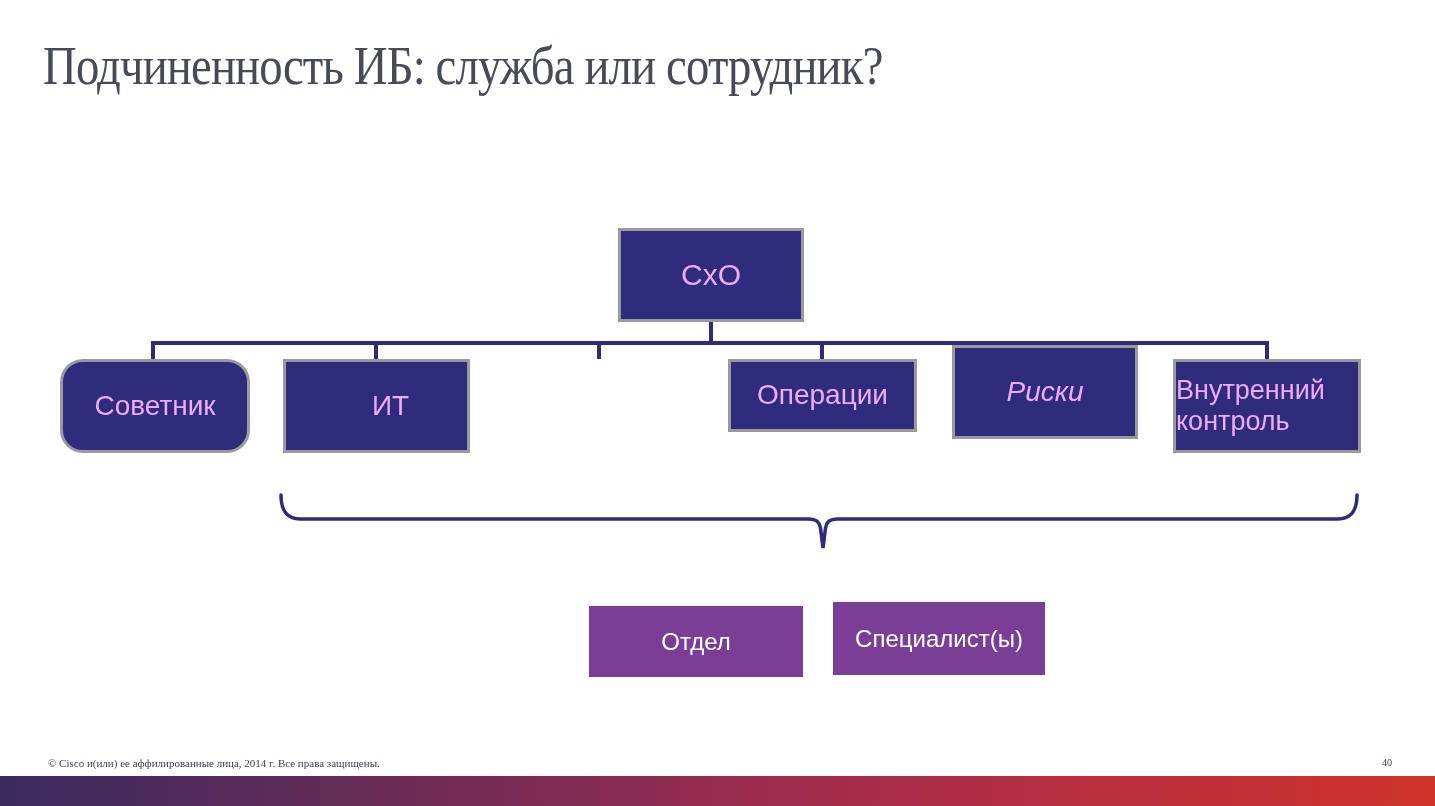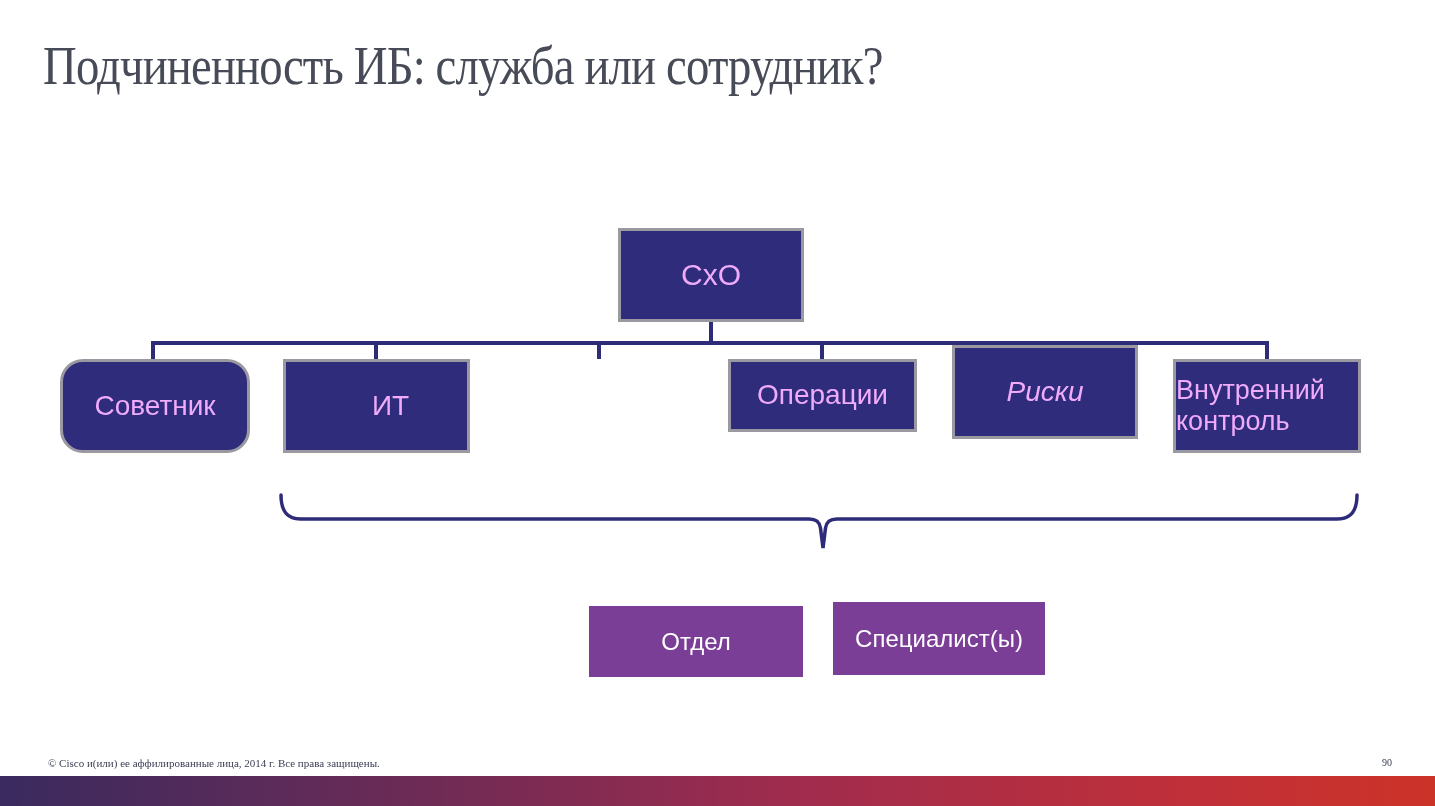--- a/index.html
+++ b/index.html
@@ -116,16 +116,16 @@
   <div class="node" style="left:1173px; top:359px; width:188px; height:94px; font-size:27px;">Внутренний контроль</div>
 
   <svg class="bracket" width="1435" height="806" viewBox="0 0 1435 806">
     <path d="M281 495 C281 511 287 519 301 519 L809 519 C816 519 819.5 521.5 820.5 528 L823 548 L825.5 528 C826.5 521.5 830 519 837 519 L1337 519 C1351 519 1357 511 1357 495" stroke="#2e2b78" stroke-width="3.5" fill="none" stroke-linecap="round"></path>
   </svg>
 
   <div class="purple-node" style="left:589px; top:581px; width:214px; height:71px;">Отдел</div>
   <div class="purple-node" style="left:833px; top:577px; width:212px; height:73px;">Специалист(ы)</div>
 
   <div class="footer-text">© Cisco и(или) ее аффилированные лица, 2014 г. Все права защищены.</div>
-  <div class="page-number">90</div>
+  <div class="page-number">40</div>
   <div class="bottom-bar"></div>
 
 </div>
 
 </body></html>

